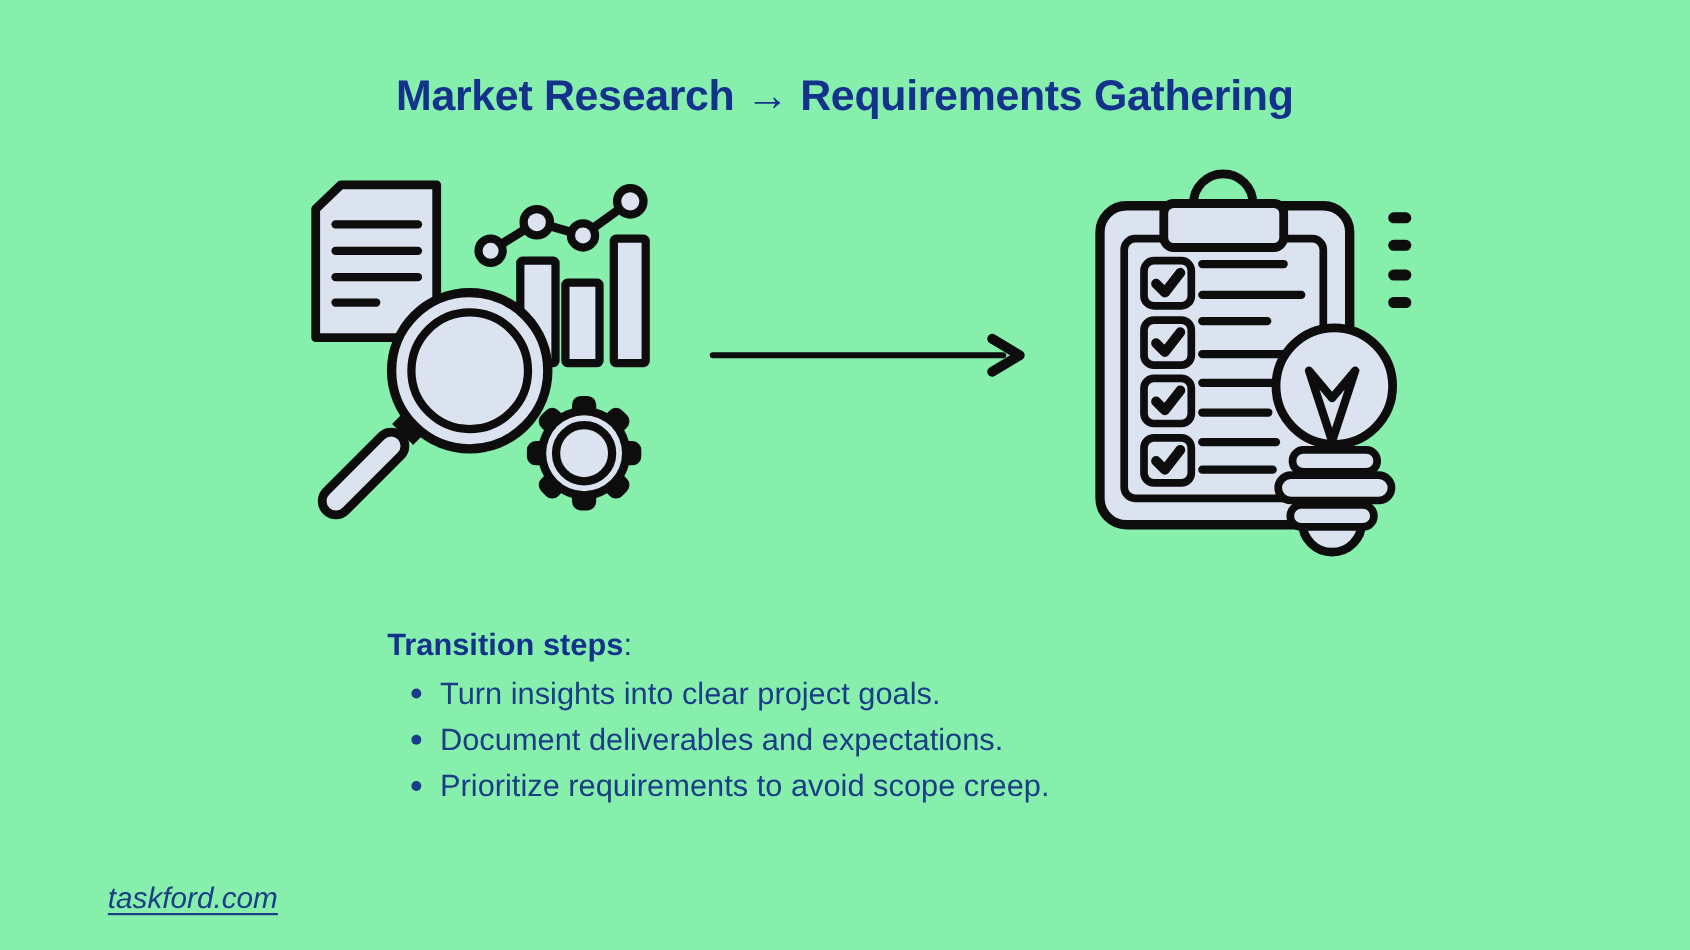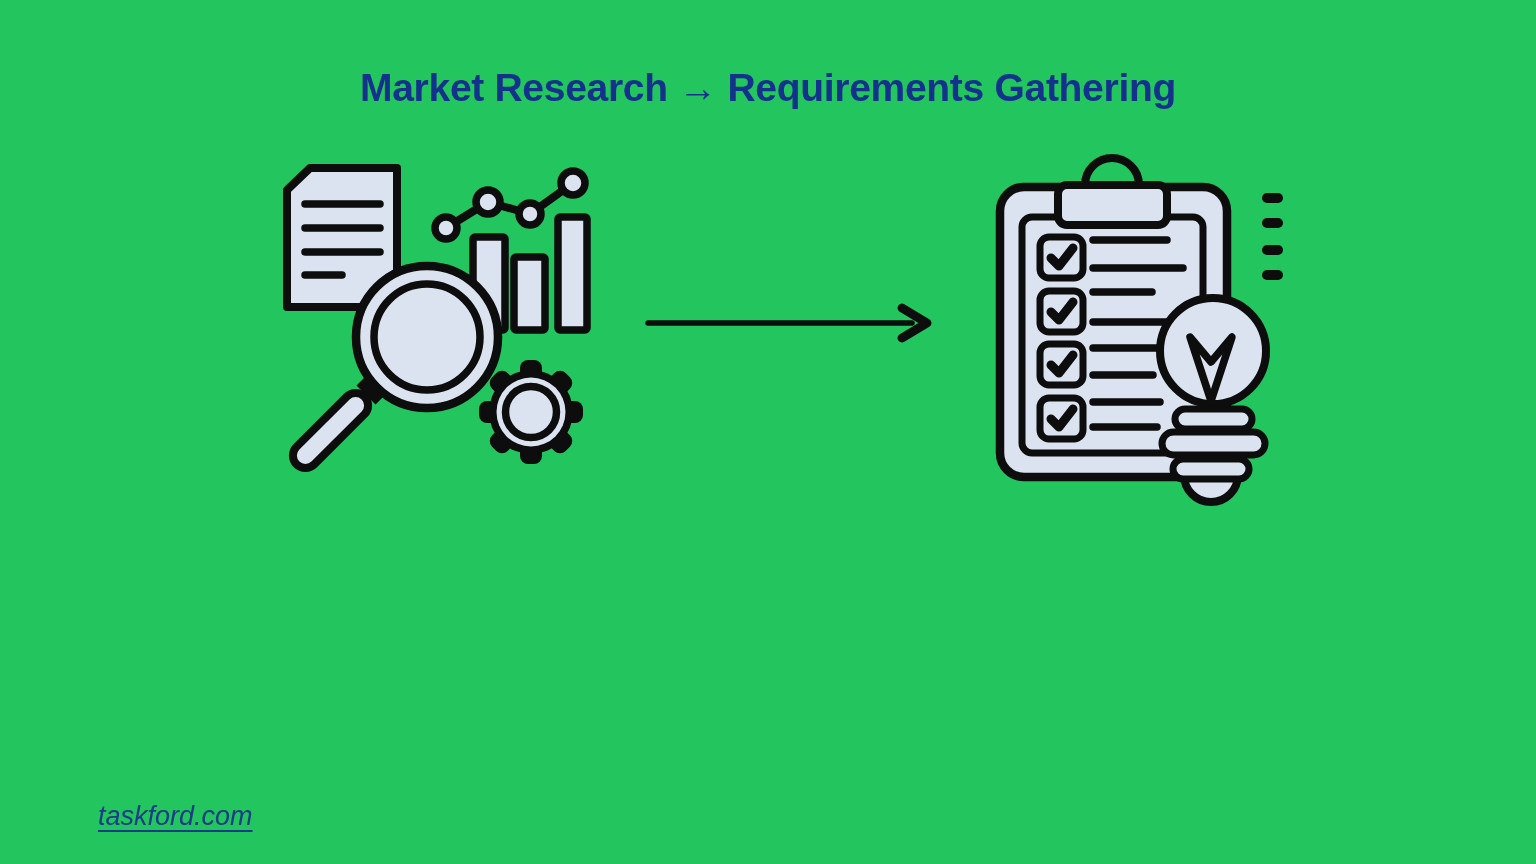--- a/index.html
+++ b/index.html
@@ -1,19 +1,19 @@
 <!DOCTYPE html>
 <html><head>
 <meta charset="utf-8">
 <style>
   html,body{margin:0;padding:0;}
   .canvas{
     position:relative;
     width:1536px;height:864px;
-    background:#22c55e;
+    background:#86efac;
     overflow:hidden;
     font-family:"Liberation Sans", sans-serif;
   }
   .title{
     position:absolute;
     left:0;top:40px;width:1536px;
     text-align:center;
     font-size:39px;
     font-weight:700;
     letter-spacing:-0.3px;
@@ -160,16 +160,26 @@
     <g>
       <circle class="st fillbg" stroke-width="8" cx="228" cy="206" r="53"></circle>
       <path class="st" stroke-width="7.5" d="M226,256 L205,192 L226,217 L247,192 Z"></path>
       <rect class="st fillbg" stroke-width="7" x="190" y="264" width="77" height="20" rx="10"></rect>
       <rect class="st fillbg" stroke-width="7" x="177" y="287" width="103" height="23" rx="11.5"></rect>
       <path class="st fillbg" stroke-width="8" d="M199,330 A27 27 0 0 0 253,330"></path>
       <rect class="st fillbg" stroke-width="7" x="188" y="314" width="76" height="20" rx="10"></rect>
     </g>
   </svg>
 
+  <div class="steps">
+    <div class="steps-heading">
+      <b>Transition steps</b><span>:</span>
+    </div>
+    <ul>
+      <li>Turn insights into clear project goals.</li>
+      <li>Document deliverables and expectations.</li>
+      <li>Prioritize requirements to avoid scope creep.</li>
+    </ul>
+  </div>
 
   <a class="site-link" href="#">taskford.com</a>
 
 </div>
 
 </body></html>

